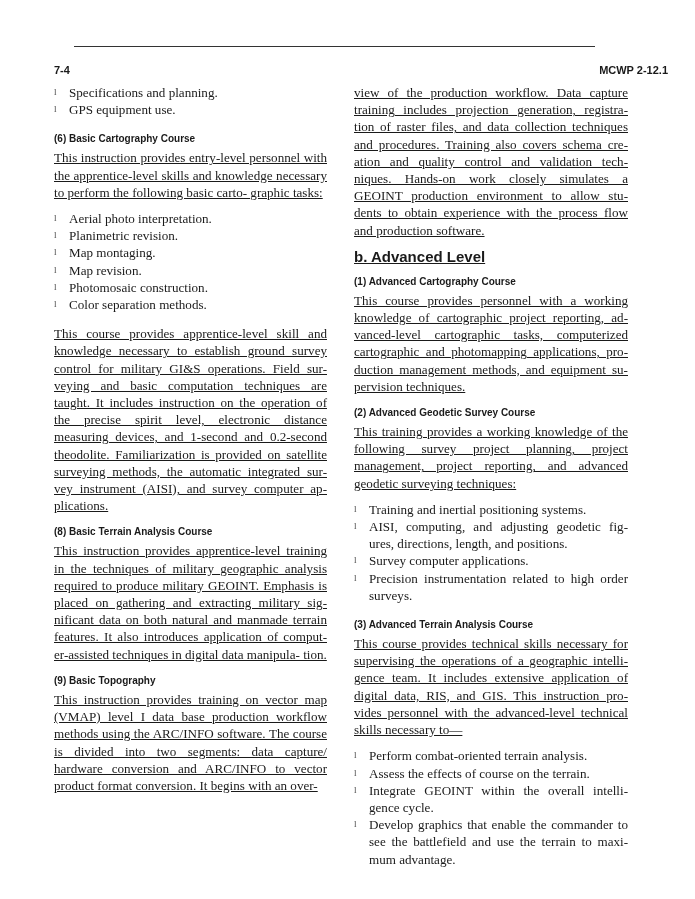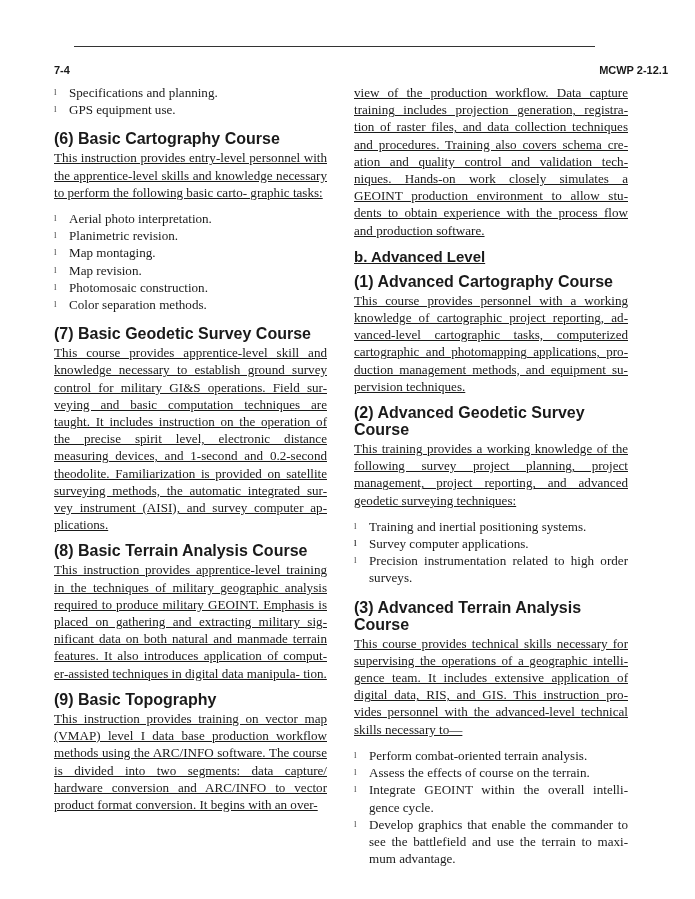--- a/index.html
+++ b/index.html
@@ -4,21 +4,21 @@
 <style>
   html, body { margin: 0; padding: 0; background: #ffffff; }
   body { width: 695px; height: 899px; position: relative; overflow: hidden; color: #1a1a1a; }
   .header { position: absolute; left: 54px; top: 38px; width: 614px; height: 16px; display: flex; align-items: center; }
   .header .pnum, .header .doc { font-family: "Liberation Sans", sans-serif; font-weight: bold; font-size: 11px; margin-top: 48px; }
   .header .rule { flex: 1; height: 1px; background: #333; margin: 0 4px; }
   .col { position: absolute; top: 84px; width: 273px; font-family: "Liberation Serif", serif; font-size: 13.1px; line-height: 17.2px; }
   .col.left { left: 54px; }
   .col.right { left: 354px; width: 274px; }
   p { margin: 0; text-align: justify; text-decoration: underline; }
-  h3 { font-family: "Liberation Sans", sans-serif; font-weight: bold; font-size: 16px; margin: 0 0 2px 0; line-height: 17px; }
+  h3 { font-family: "Liberation Sans", sans-serif; font-weight: bold; font-size: 10px; margin: 0 0 2px 0; line-height: 17px; }
   h2 { font-family: "Liberation Sans", sans-serif; font-weight: bold; font-size: 15px; margin: 8px 0 6px 0; line-height: 20px; text-decoration: underline; }
   ul { list-style: none; margin: 0; padding: 0; }
   li { position: relative; padding-left: 15px; text-align: justify; }
   li .bullet { position: absolute; left: 0; top: 0; font-size: 9px; color: #444; }
   .gap-s { height: 9px; }
   .gap-m { height: 12px; }
 </style>
 </head>
 <body>
 
@@ -39,42 +39,41 @@
   <div class="gap-s"></div>
   <ul>
     <li><span class="bullet">l</span><span>Aerial photo interpretation.</span></li>
     <li><span class="bullet">l</span><span>Planimetric revision.</span></li>
     <li><span class="bullet">l</span><span>Map montaging.</span></li>
     <li><span class="bullet">l</span><span>Map revision.</span></li>
     <li><span class="bullet">l</span><span>Photomosaic construction.</span></li>
     <li><span class="bullet">l</span><span>Color separation methods.</span></li>
   </ul>
   <div class="gap-m"></div>
-  <h3>(7) Basic Geodetic Survey Course</h3>
   <p>This course provides apprentice-level skill and knowledge necessary to establish ground survey control for military GI&amp;S operations. Field sur- veying and basic computation techniques are taught. It includes instruction on the operation of the precise spirit level, electronic distance measuring devices, and 1-second and 0.2-second theodolite. Familiarization is provided on satellite surveying methods, the automatic integrated sur- vey instrument (AISI), and survey computer ap- plications.</p>
   <div class="gap-s"></div>
   <h3>(8) Basic Terrain Analysis Course</h3>
   <p>This instruction provides apprentice-level training in the techniques of military geographic analysis required to produce military GEOINT. Emphasis is placed on gathering and extracting military sig- nificant data on both natural and manmade terrain features. It also introduces application of comput- er-assisted techniques in digital data manipula- tion.</p>
   <div class="gap-s"></div>
   <h3>(9) Basic Topography</h3>
   <p>This instruction provides training on vector map (VMAP) level I data base production workflow methods using the ARC/INFO software. The course is divided into two segments: data capture/ hardware conversion and ARC/INFO to vector product format conversion. It begins with an over-</p>
 </div>
 
 <div class="col right">
   <p>view of the production workflow. Data capture training includes projection generation, registra- tion of raster files, and data collection techniques and procedures. Training also covers schema cre- ation and quality control and validation tech- niques. Hands-on work closely simulates a GEOINT production environment to allow stu- dents to obtain experience with the process flow and production software.</p>
   <h2>b. Advanced Level</h2>
   <h3>(1) Advanced Cartography Course</h3>
   <p>This course provides personnel with a working knowledge of cartographic project reporting, ad- vanced-level cartographic tasks, computerized cartographic and photomapping applications, pro- duction management methods, and equipment su- pervision techniques.</p>
   <div class="gap-s"></div>
   <h3>(2) Advanced Geodetic Survey Course</h3>
   <p>This training provides a working knowledge of the following survey project planning, project management, project reporting, and advanced geodetic surveying techniques:</p>
   <div class="gap-s"></div>
   <ul>
     <li><span class="bullet">l</span><span>Training and inertial positioning systems.</span></li>
-    <li><span class="bullet">l</span></li>
+    <li><span class="bullet">l</span><span>AISI, computing, and adjusting geodetic fig- ures, directions, length, and positions.</span></li>
     <li><span class="bullet">l</span><span>Survey computer applications.</span></li>
     <li><span class="bullet">l</span><span>Precision instrumentation related to high order surveys.</span></li>
   </ul>
   <div class="gap-m"></div>
   <h3>(3) Advanced Terrain Analysis Course</h3>
   <p>This course provides technical skills necessary for supervising the operations of a geographic intelli- gence team. It includes extensive application of digital data, RIS, and GIS. This instruction pro- vides personnel with the advanced-level technical skills necessary to—</p>
   <div class="gap-s"></div>
   <ul>
     <li><span class="bullet">l</span><span>Perform combat-oriented terrain analysis.</span></li>
     <li><span class="bullet">l</span><span>Assess the effects of course on the terrain.</span></li>

